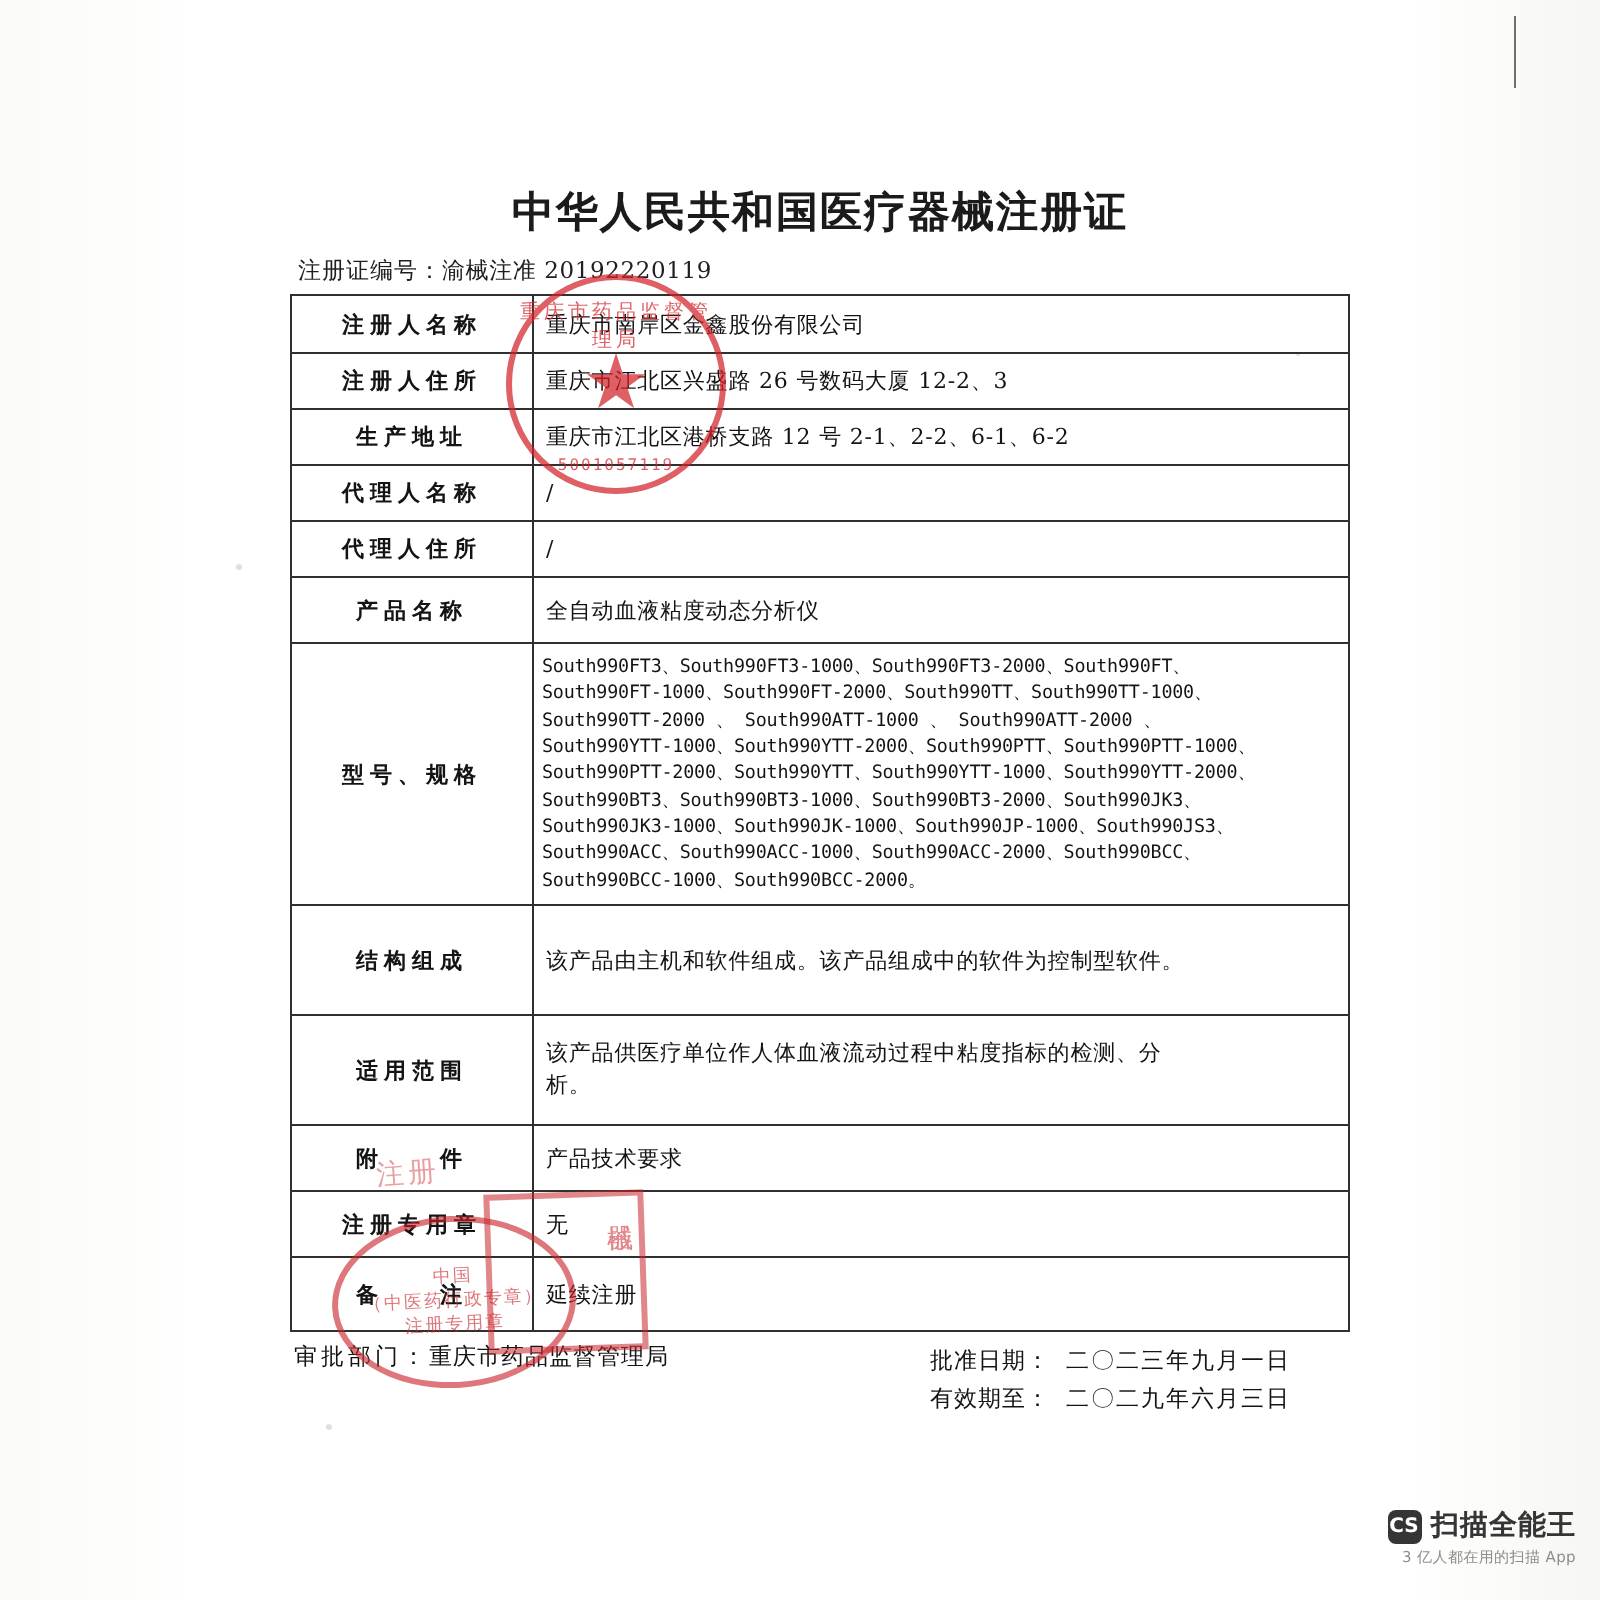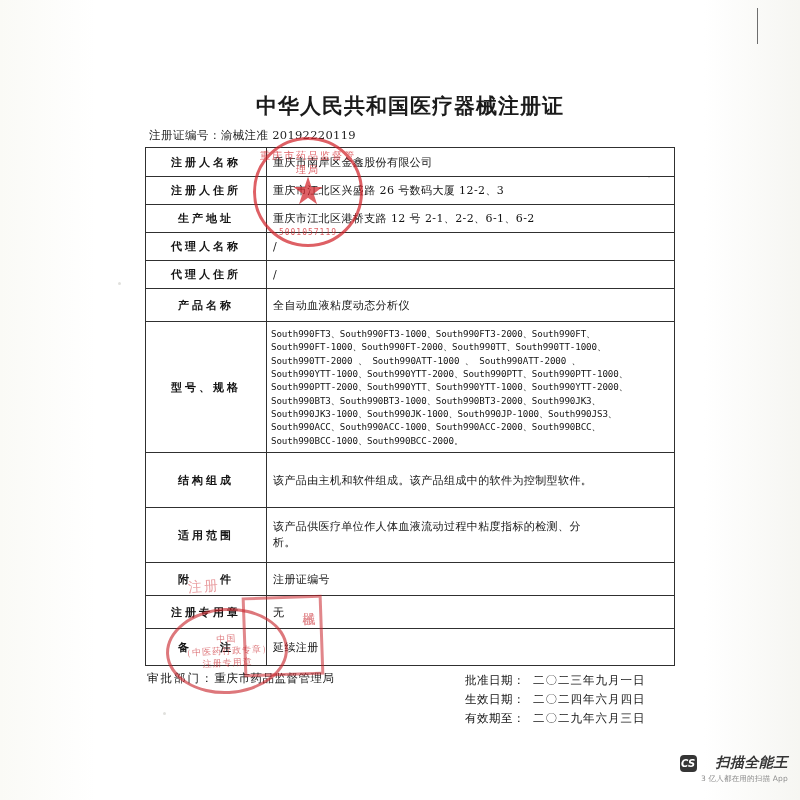--- a/index.html
+++ b/index.html
@@ -238,23 +238,22 @@
     transform: rotate(-4deg);
   }
 
   
   .watermark {
     position: absolute;
     right: 12px;
     bottom: 28px;
     display: flex;
     align-items: center;
-    gap: 19px;
+    gap: 5px;
     opacity: 0.95;
-    font-style: italic;
   }
   .watermark .cs-badge {
     width: 17px;
     height: 17px;
     border-radius: 4px;
     background: #2b2b2b;
     color: #fff;
     font-size: 10px;
     font-weight: bold;
     display: flex;
@@ -347,21 +346,21 @@
         </tr>
         <tr class="r-scope">
           <td class="key">适用范围</td>
           <td class="val val-multiline">
             <div>该产品供医疗单位作人体血液流动过程中粘度指标的检测、分</div>
             <div>析。</div>
           </td>
         </tr>
         <tr class="r-attach">
           <td class="key">附　　件</td>
-          <td class="val">注册证编号</td>
+          <td class="val">产品技术要求</td>
         </tr>
         <tr class="r-other">
           <td class="key">注册专用章</td>
           <td class="val">无</td>
         </tr>
         <tr class="r-remark">
           <td class="key">备　　注</td>
           <td class="val">延续注册</td>
         </tr>
       </tbody>
@@ -369,23 +368,20 @@
 
     <div class="footer">
       <div class="approver">
         <span class="lbl">审批部门：</span><span>重庆市药品监督管理局</span>
       </div>
       <div class="dates">
         <div>
           <span class="lbl">批准日期：</span><span class="dv">二〇二三年九月一日</span>
         </div>
         <div>
-          <span class="lbl">生效日期：</span><span class="dv">二〇二四年六月四日</span>
-        </div>
-        <div>
           <span class="lbl">有效期至：</span><span class="dv">二〇二九年六月三日</span>
         </div>
       </div>
     </div>
   </div>
 
   <div class="stamp-round" id="stamp-top">
     <div class="arc-top">重庆市药品监督管理局</div>
     <div class="star">★</div>
     <div class="arc-bottom">5001057119</div>

